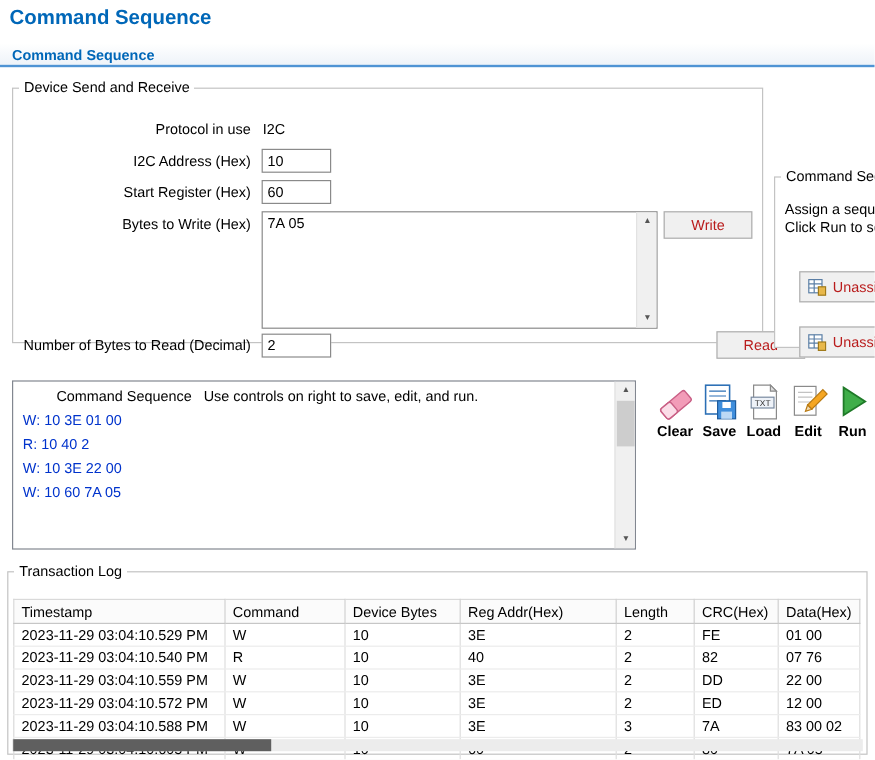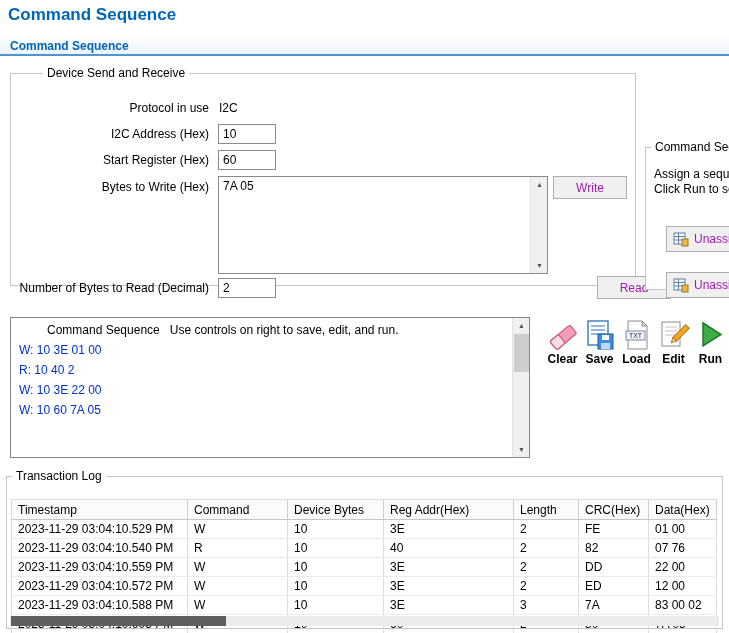--- a/index.html
+++ b/index.html
@@ -9,21 +9,21 @@
 
   .page-title { position: absolute; left: 8px; top: 5px; font-size: 17px; font-weight: bold; color: #0067b8; }
 
   .tabbar { position: absolute; left: 0; top: 36px; width: 729px; height: 20px;
             background: linear-gradient(#ffffff, #eef3f9); border-bottom: 2px solid #4f94d4; }
   .tab { display: inline-block; padding: 0 10px; line-height: 20px; color: #0067b8; font-weight: bold; cursor: default; }
 
   fieldset.gb { position: absolute; border: 1px solid #c3c3c3; background: #fff; }
   fieldset.gb legend { font-size: 12px; color: #000; padding: 0 4px; margin-left: 5px; }
 
-  .device-gb { left: 10px; top: 66px; width: 626px; height: 220px; padding-left: 27px; }
+  .device-gb { left: 10px; top: 66px; width: 626px; height: 220px; }
   .frm-label { position: absolute; left: 0; width: 198px; text-align: right; white-space: nowrap; }
   .lbl-protocol { top: 21px; }
   .val-protocol { position: absolute; left: 208px; top: 21px; }
   .lbl-addr { top: 47px; }
   .lbl-reg  { top: 73px; }
   .lbl-bytes{ top: 100px; }
   .lbl-read { top: 201px; }
 
   input.txt { position: absolute; height: 20px; border: 1px solid #8a8a8a; background: #fff;
               font-family: "Liberation Sans", sans-serif; font-size: 12px; padding: 1px 4px; }
@@ -37,21 +37,21 @@
 
   .vscroll { position: absolute; right: 0; top: 0; bottom: 0; width: 17px;
              background: #f0f0f0; border-left: 1px solid #e2e2e2; }
   .sb-arrow { position: absolute; left: 0; width: 17px; height: 15px; line-height: 15px;
               text-align: center; font-size: 7px; color: #555; cursor: default; }
   .sb-arrow.up { top: 0; }
   .sb-arrow.down { bottom: 0; }
   .sb-thumb { position: absolute; left: 1px; top: 16px; width: 15px; height: 38px; background: #cdcdcd; }
 
   .btn { position: absolute; background: #f0f0f0; border: 1px solid #adadad;
-         font-family: "Liberation Sans", sans-serif; font-size: 12px; color: #a21caf; cursor: pointer; }
+         font-family: "Liberation Sans", sans-serif; font-size: 12px; color: #b91c1c; cursor: pointer; }
   .write-btn { left: 542px; top: 96px; width: 74px; height: 23px; }
   .read-btn  { left: 542px; top: 196px; width: 74px; height: 23px; margin-left: 44px; }
 
   .assign-gb { left: 645px; top: 140px; width: 140px; height: 150px; }
   .assign-line { position: absolute; left: 8px; white-space: nowrap; }
   .assign-line.l1 { top: 13px; }
   .assign-line.l2 { top: 28px; }
   .unassign-btn { left: 20px; width: 130px; height: 26px; display: flex; align-items: center;
                   gap: 5px; padding-left: 6px; white-space: nowrap; }
   .unassign-btn.b1 { top: 72px; }

